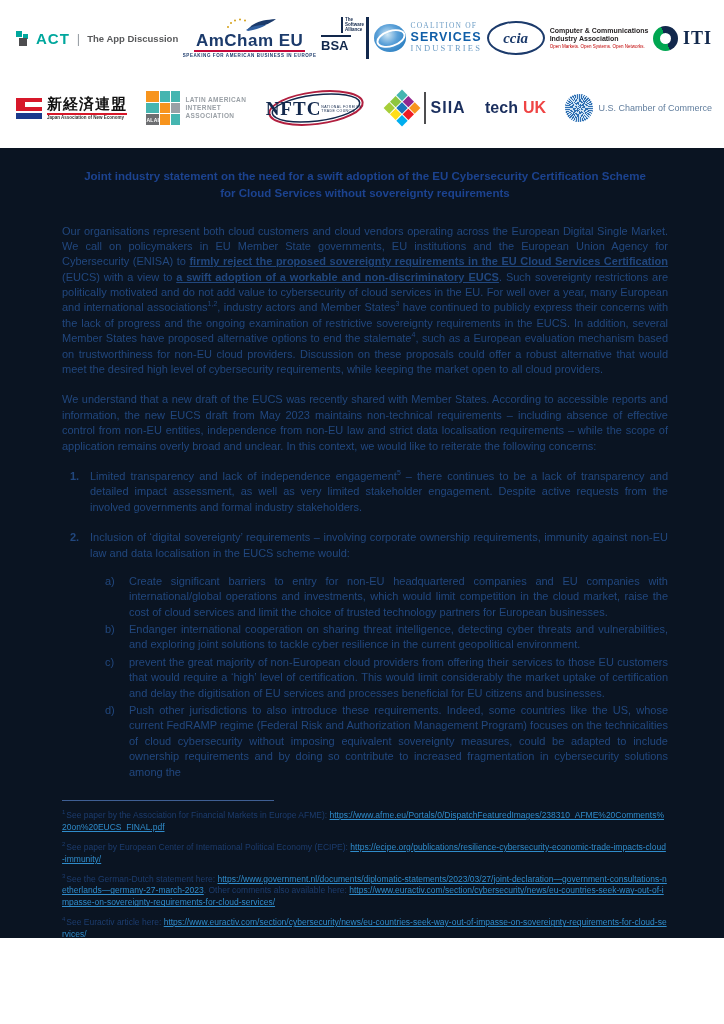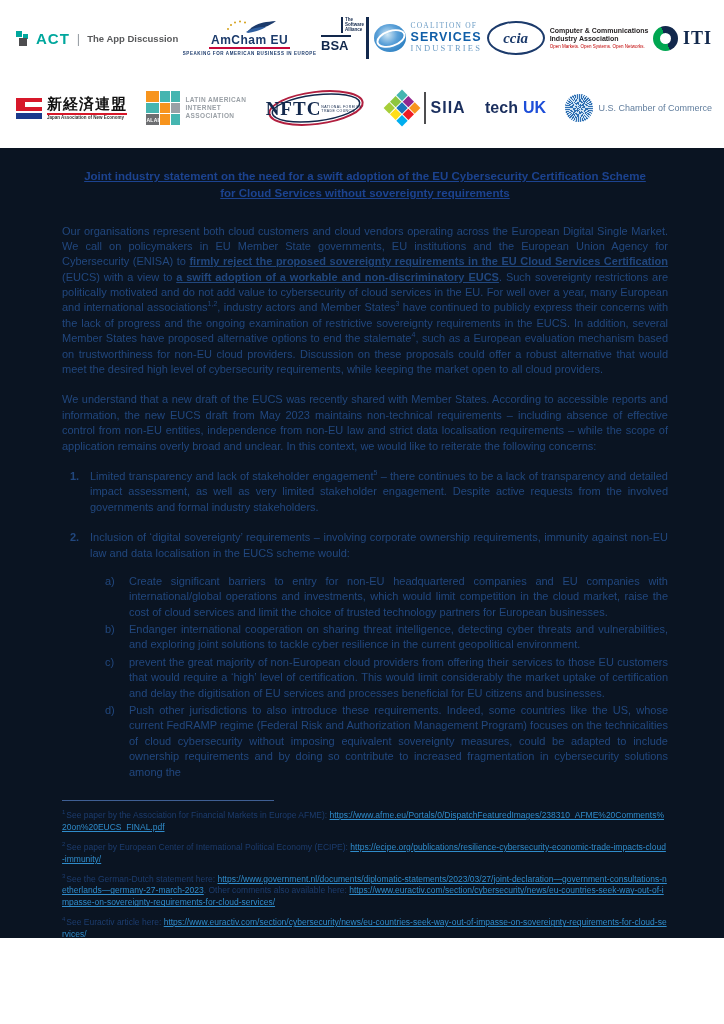--- a/index.html
+++ b/index.html
@@ -19,21 +19,21 @@
   .act-icon{width:15px;height:15px;position:relative;flex:none;}
   .act-sq1{position:absolute;left:0;top:0;width:6px;height:6px;background:#00a79d;}
   .act-sq2{position:absolute;left:7px;top:3px;width:5px;height:5px;background:#00a79d;}
   .act-sq3{position:absolute;left:3px;top:7px;width:8px;height:8px;background:#4d4d4f;}
   .act-name{color:#00a79d;font-weight:bold;font-size:15px;letter-spacing:1px;}
   .act-div{color:#9aa0a6;font-size:13px;margin:0 2px;}
   .act-suffix{color:#58595b;font-weight:bold;font-size:9.5px;}
 
   
   .amcham{display:flex;flex-direction:column;align-items:center;gap:0;}
-  .amcham-name{color:#1b3a6b;font-size:12px;font-weight:bold;letter-spacing:0.5px;
+  .amcham-name{color:#1b3a6b;font-size:17px;font-weight:bold;letter-spacing:0.5px;
                border-bottom:2.5px solid #c6093b;padding:0 2px 1px 2px;line-height:1;}
   .amcham-tag{font-size:4.5px;color:#1b3a6b;letter-spacing:0.6px;margin-top:1.5px;font-weight:bold;}
 
   
   .bsa-logo{width:48px;height:42px;border-right:3px solid #12284c;position:relative;
             padding-right:3px;box-sizing:border-box;flex:none;}
   .bsa-tag{font-size:4.5px;color:#12284c;font-weight:bold;line-height:1.15;
            margin-left:20px;border-left:2px solid #12284c;padding-left:2px;}
   .bsa-name{font-size:13px;font-weight:bold;color:#12284c;display:inline-block;
             border-top:2.5px solid #12284c;margin-top:2px;padding:1px 2px 0 0;}
@@ -87,21 +87,21 @@
   .nftc-tag{font-size:3.5px;color:#12284c;letter-spacing:0.4px;z-index:1;margin-top:1px;}
 
   
   .siia-diamond{width:26px;height:26px;flex:none;transform:rotate(45deg);display:grid;gap:1.5px;
                 grid-template-columns:repeat(3,1fr);grid-template-rows:repeat(3,1fr);margin:0 4px;}
   .siia-bar{width:1.5px;height:32px;background:#4d4d4f;flex:none;}
   .siia-name{font-weight:bold;font-size:16px;color:#1b2f5e;letter-spacing:1px;}
 
   
   .techuk-p1{font-weight:bold;font-size:16px;color:#1b2f5e;}
-  .techuk-p2{font-size:16px;color:#1d4ed8;font-weight:bold;}
+  .techuk-p2{font-size:16px;color:#ef4444;font-weight:bold;}
 
   
   .uscc-globe{width:28px;height:28px;border-radius:50%;flex:none;
               background:repeating-conic-gradient(#2f6fb2 0 5deg,#cfe2f3 5deg 10deg);}
   .uscc-name{font-size:9px;color:#607d9d;}
 
   
   .uscib{width:62px;height:58px;background:#44605a;color:#fff;flex:none;display:flex;
          flex-direction:column;align-items:center;box-sizing:border-box;padding-top:3px;}
   .uscib-name{font-family:"Liberation Serif",serif;font-size:12px;font-weight:bold;letter-spacing:1.5px;line-height:1;}
@@ -109,21 +109,21 @@
   .uscib-globe:before{content:'';position:absolute;left:0;right:0;top:9px;border-top:1px solid #fff;}
   .uscib-globe:after{content:'';position:absolute;left:9px;top:0;bottom:0;width:7px;border:1px solid #fff;
                      border-top:none;border-bottom:none;border-radius:50%;}
   .uscib-cap{font-size:3px;line-height:1.3;text-align:center;letter-spacing:0.2px;}
 
   
   .doc{position:absolute;top:148px;left:0;width:724px;height:790px;background:#0a1422;
        box-sizing:border-box;padding:20px 56px 0 62px;color:#21477e;
        font-size:11px;line-height:1.4;text-align:justify;overflow:hidden;}
   .title{font-size:11.5px;font-weight:bold;line-height:1.5;text-align:center;color:#1c4390;
-         margin:0 0 21px 0;padding:0 22px;text-decoration:underline;}
+         margin:0 0 21px 0;padding:0 22px;}
   .para{margin:0 0 15px 0;}
   .bu{font-weight:bold;text-decoration:underline;}
   .b{font-weight:normal;}
   sup{font-size:7px;line-height:0;}
 
   .li{display:flex;margin:0 0 15px 0;padding-left:8px;}
   .li-marker{width:20px;flex:none;font-weight:bold;}
   .li-content{flex:1;text-align:justify;}
   .subli{display:flex;margin:0 0 2px 0;padding-left:15px;}
   .subli-marker{width:24px;flex:none;}
@@ -258,21 +258,21 @@
 
 <main class="doc">
   <h1 class="title">Joint industry statement on the need for a swift adoption of the EU Cybersecurity Certification Scheme for Cloud Services without sovereignty requirements</h1>
 
   <p class="para"><span>Our organisations represent both cloud customers and cloud vendors operating across the European Digital Single Market. We call on policymakers in EU Member State governments, EU institutions and the European Union Agency for Cybersecurity (ENISA) to </span><span class="bu">firmly reject the proposed sovereignty requirements in the EU Cloud Services Certification</span><span> (EUCS) with a view to </span><span class="bu">a swift adoption of a workable and non-discriminatory EUCS</span><span>. Such sovereignty restrictions are politically motivated and do not add value to cybersecurity of cloud services in the EU. For well over a year, many European and international associations</span><sup>1,2</sup><span>, industry actors and Member States</span><sup>3</sup><span> have continued to publicly express their concerns with the lack of progress and the ongoing examination of restrictive sovereignty requirements in the EUCS. In addition, several Member States have </span><span class="b">proposed alternative options to end the stalemate</span><sup>4</sup><span>, such as a European evaluation mechanism based on trustworthiness for non-EU cloud providers. Discussion on these proposals could offer a robust alternative that would meet the desired high level of cybersecurity requirements, while keeping the market open to all cloud providers.</span></p>
 
   <p class="para">We understand that a new draft of the EUCS was recently shared with Member States. According to accessible reports and information, the new EUCS draft from May 2023 maintains non-technical requirements – including absence of effective control from non-EU entities, independence from non-EU law and strict data localisation requirements – while the scope of application remains overly broad and unclear. In this context, we would like to reiterate the following concerns:</p>
 
   <div class="li">
     <span class="li-marker">1.</span>
-    <span class="li-content"><span class="b">Limited transparency and lack of stakeholder engagement</span><sup>5</sup><span> – there continues to be a lack of transparency and detailed impact assessment, as well as very limited stakeholder engagement. Despite active requests from the involved governments and formal industry stakeholders.</span></span>
+    <span class="li-content"><span class="b">Limited transparency and lack of independence engagement</span><sup>5</sup><span> – there continues to be a lack of transparency and detailed impact assessment, as well as very limited stakeholder engagement. Despite active requests from the involved governments and formal industry stakeholders.</span></span>
   </div>
 
   <div class="li">
     <span class="li-marker">2.</span>
     <span class="li-content">
       <span class="b">Inclusion of ‘digital sovereignty’ requirements</span><span> – involving corporate ownership requirements, immunity against non-EU law and data localisation in the EUCS scheme would:</span>
       <div class="sublist">
         <div class="subli">
           <span class="subli-marker">a)</span>
           <span class="subli-content">Create significant barriers to entry for non-EU headquartered companies and EU companies with international/global operations and investments, which would limit competition in the cloud market, raise the cost of cloud services and limit the choice of trusted technology partners for European businesses.</span>

